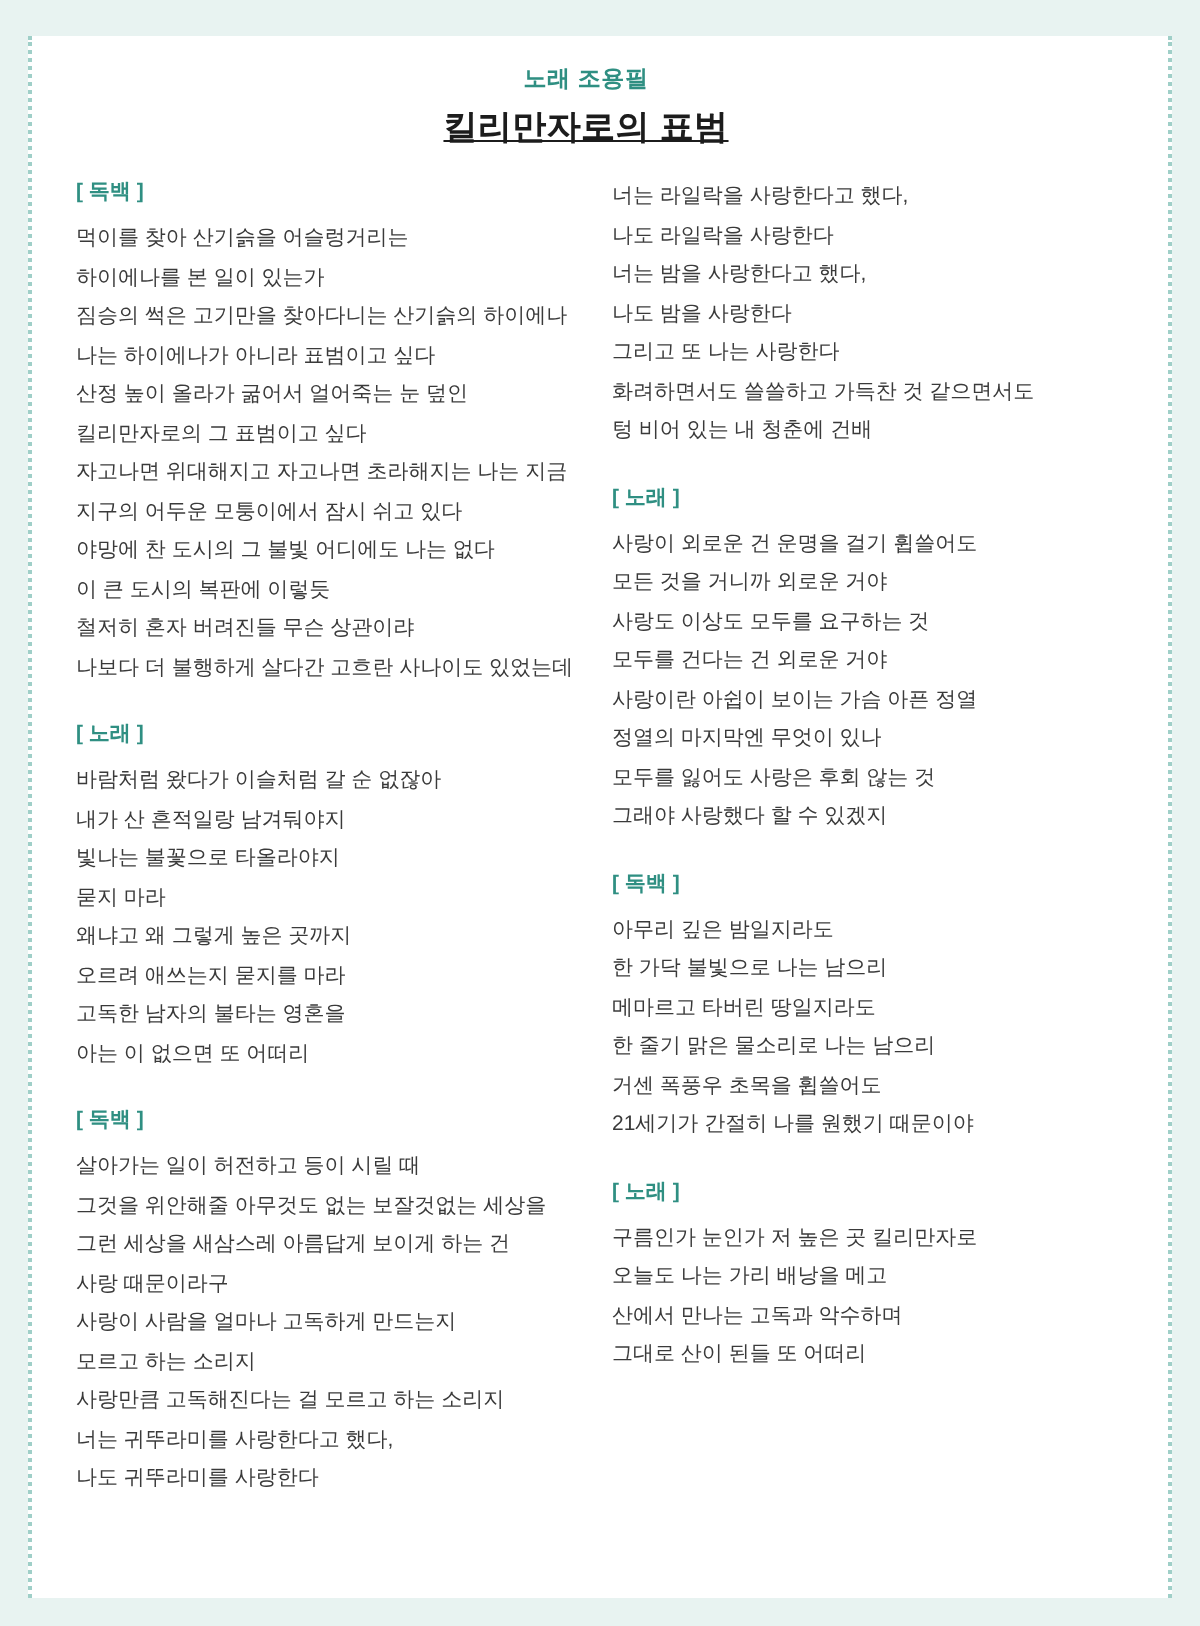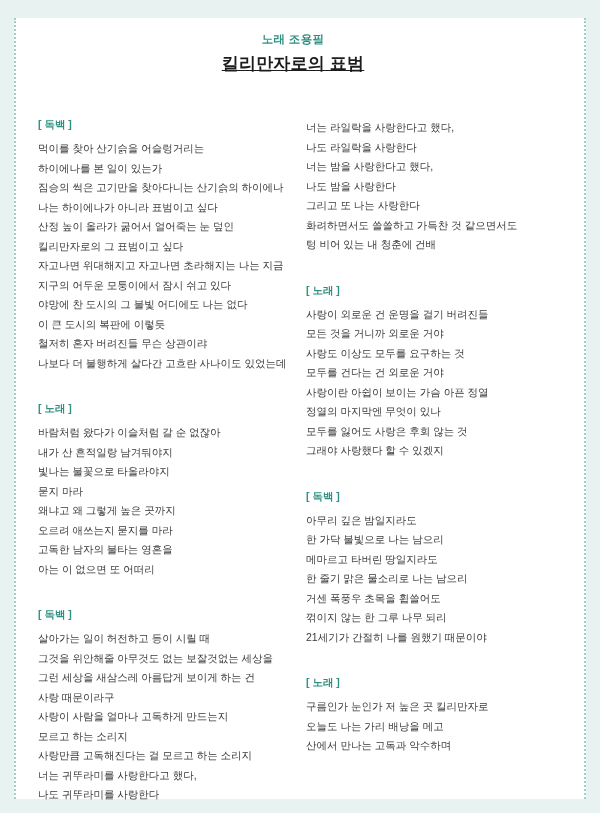--- a/index.html
+++ b/index.html
@@ -53,21 +53,20 @@
     flex-direction: row;
     gap: 26px;
     align-items: flex-start;
   }
   .column {
     flex: 1 1 0;
     min-width: 0;
   }
   .block {
     margin-bottom: 16px;
-    margin-top: 29px;
   }
   .block:last-child {
     margin-bottom: 0;
   }
   .block-label {
     font-size: 10.5px;
     color: #2f8f82;
     font-weight: bold;
     margin-bottom: 7px;
   }
@@ -135,42 +134,42 @@
             <div class="line">너는 라일락을 사랑한다고 했다,</div>
             <div class="line">나도 라일락을 사랑한다</div>
             <div class="line">너는 밤을 사랑한다고 했다,</div>
             <div class="line">나도 밤을 사랑한다</div>
             <div class="line">그리고 또 나는 사랑한다</div>
             <div class="line">화려하면서도 쓸쓸하고 가득찬 것 같으면서도</div>
             <div class="line">텅 비어 있는 내 청춘에 건배</div>
           </div>
           <div class="block">
             <div class="block-label">[ 노래 ]</div>
-            <div class="line">사랑이 외로운 건 운명을 걸기 버려진들</div>
+            <div class="line">사랑이 외로운 건 운명을 걸기 휩쓸어도</div>
             <div class="line">모든 것을 거니까 외로운 거야</div>
             <div class="line">사랑도 이상도 모두를 요구하는 것</div>
             <div class="line">모두를 건다는 건 외로운 거야</div>
             <div class="line">사랑이란 아쉽이 보이는 가슴 아픈 정열</div>
             <div class="line">정열의 마지막엔 무엇이 있나</div>
             <div class="line">모두를 잃어도 사랑은 후회 않는 것</div>
             <div class="line">그래야 사랑했다 할 수 있겠지</div>
           </div>
           <div class="block">
             <div class="block-label">[ 독백 ]</div>
             <div class="line">아무리 깊은 밤일지라도</div>
             <div class="line">한 가닥 불빛으로 나는 남으리</div>
             <div class="line">메마르고 타버린 땅일지라도</div>
             <div class="line">한 줄기 맑은 물소리로 나는 남으리</div>
             <div class="line">거센 폭풍우 초목을 휩쓸어도</div>
-            <div class="line">꺾이지 않는 한 그루 나무 되리</div>
             <div class="line">21세기가 간절히 나를 원했기 때문이야</div>
           </div>
           <div class="block">
             <div class="block-label">[ 노래 ]</div>
             <div class="line">구름인가 눈인가 저 높은 곳 킬리만자로</div>
             <div class="line">오늘도 나는 가리 배낭을 메고</div>
             <div class="line">산에서 만나는 고독과 악수하며</div>
+            <div class="line">그대로 산이 된들 또 어떠리</div>
           </div>
         </div>
     </div>
 
   </div>
 </div>
 
 </body></html>

